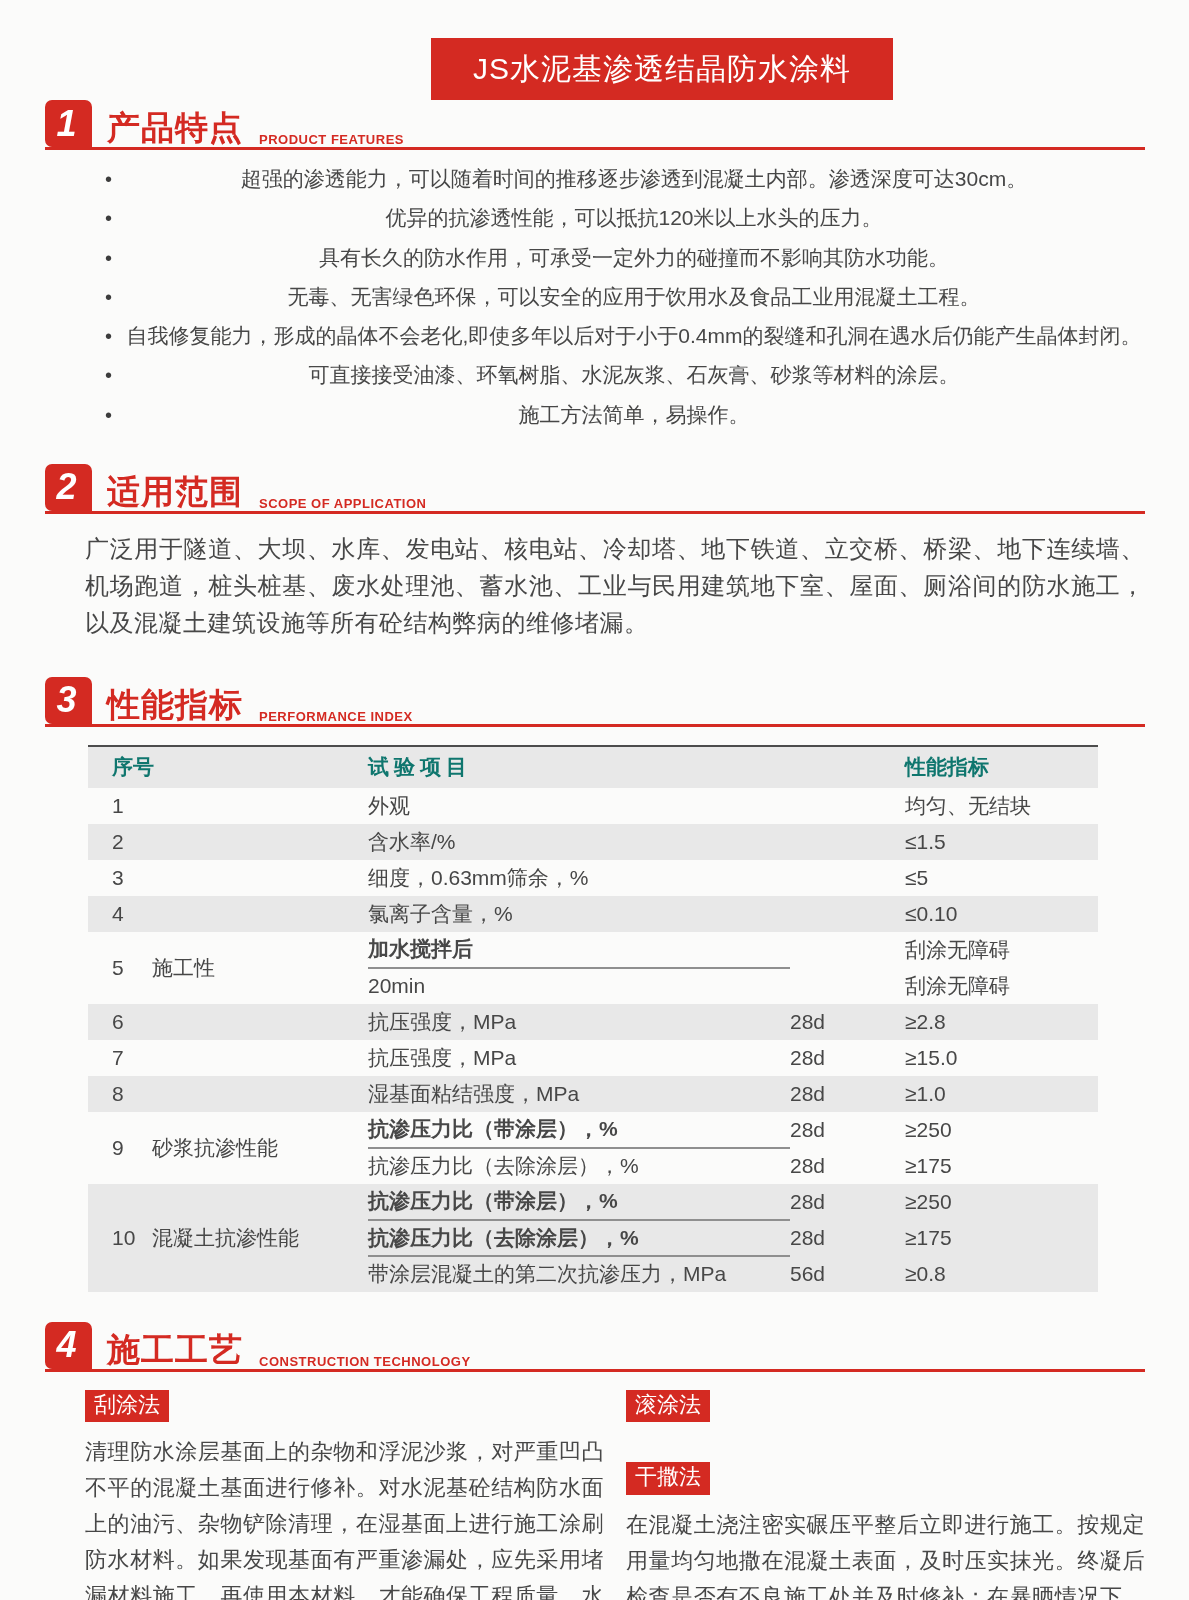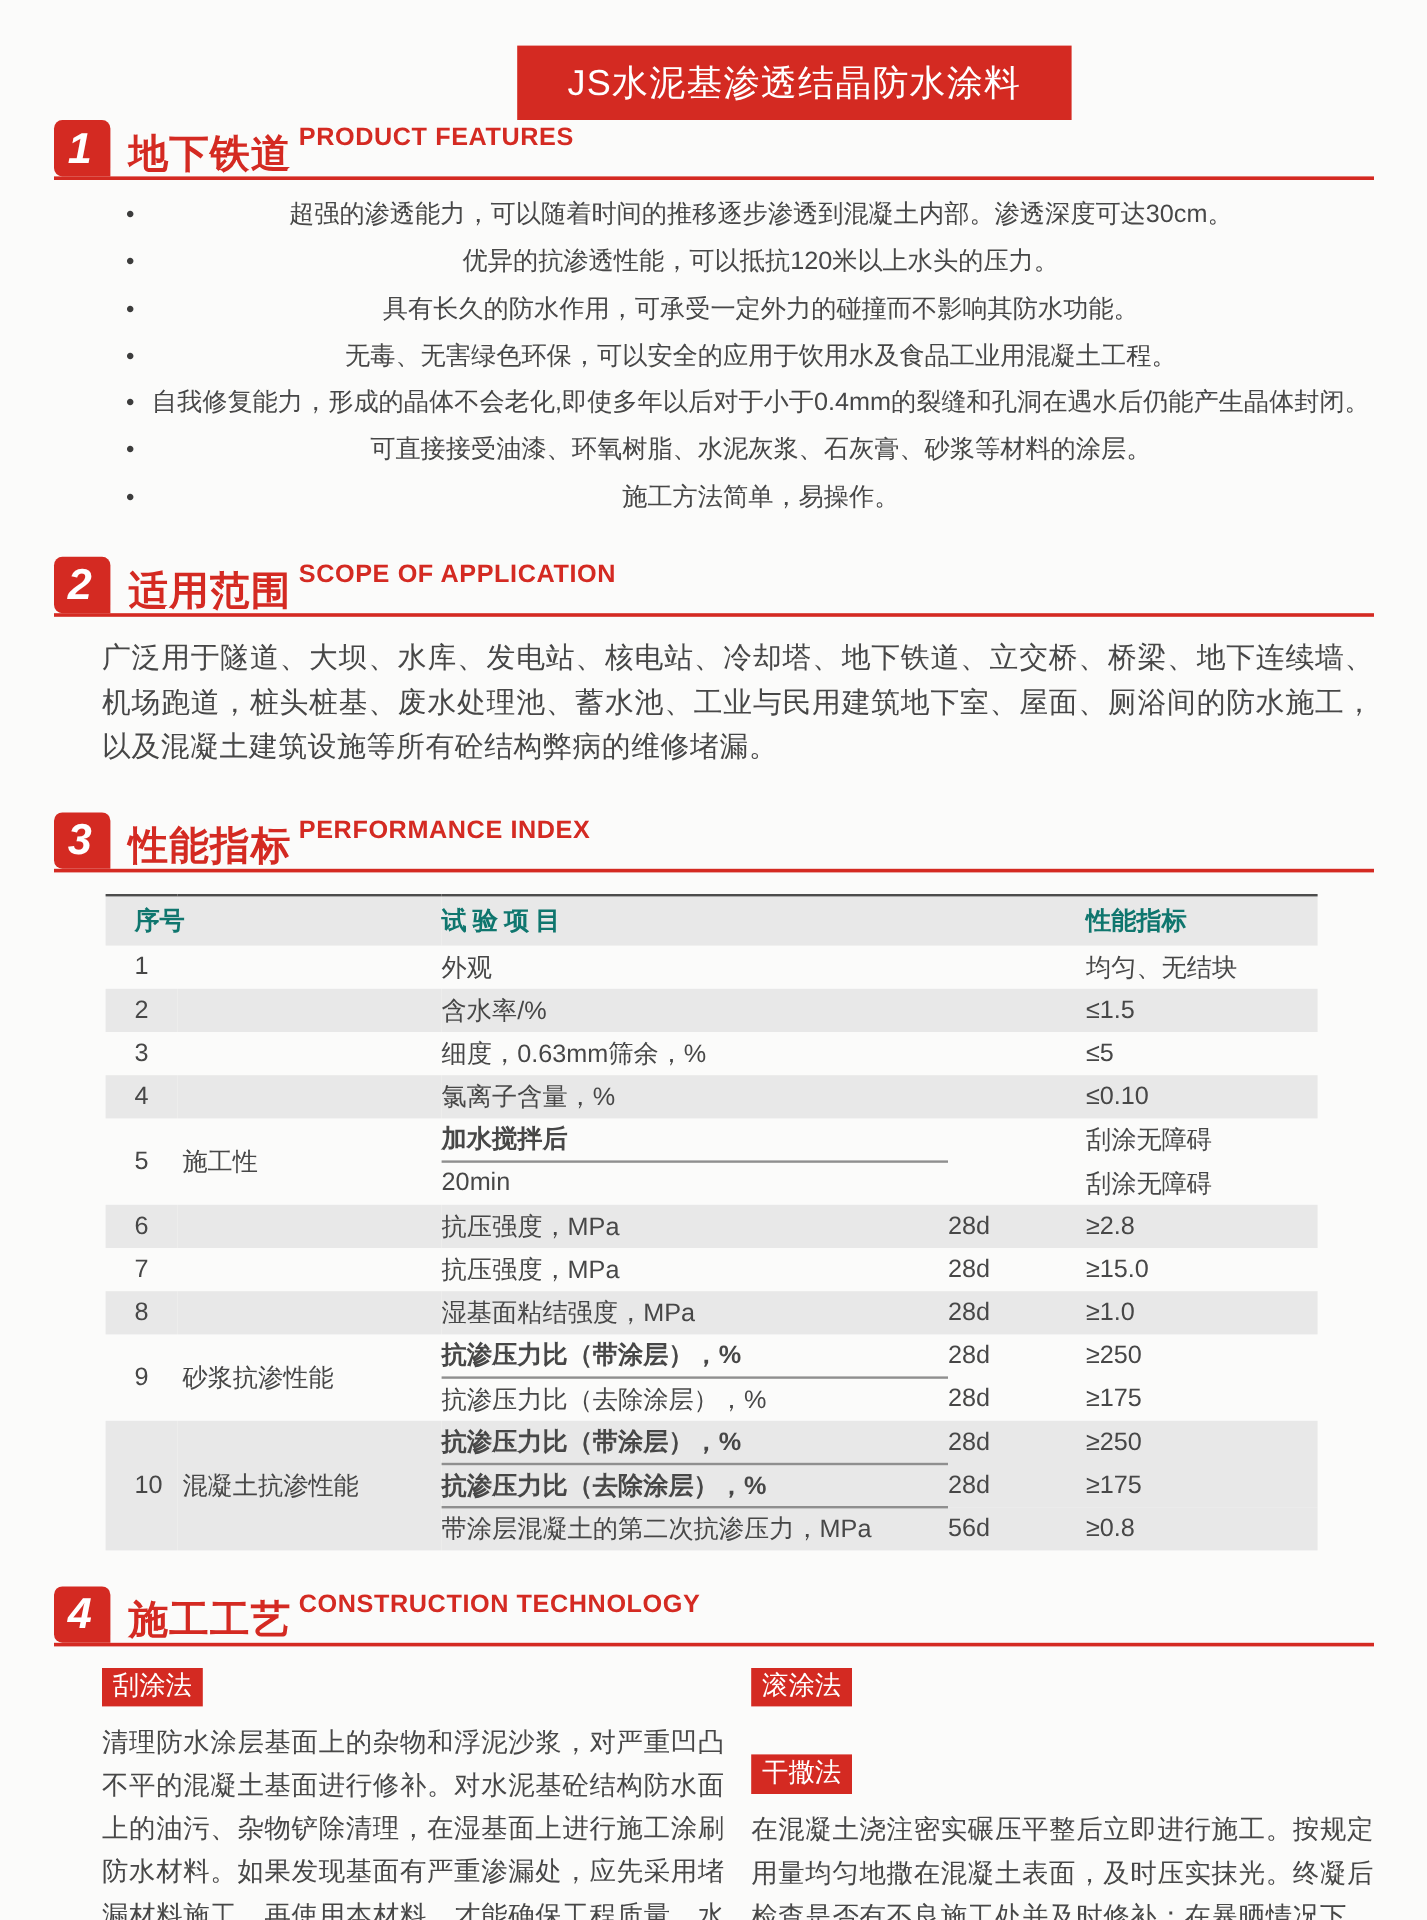--- a/index.html
+++ b/index.html
@@ -43,22 +43,22 @@
     display:flex;align-items:center;justify-content:center;
     font-size:36px;font-weight:bold;font-style:italic;
     padding-right:4px;
   }
   .sec-title{
     color:var(--accent);font-size:33px;font-weight:bold;
     margin-left:15px;line-height:1;padding-bottom:3px;
     letter-spacing:1px;
   }
   .sec-sub{
-    color:var(--accent);font-size:21px;font-weight:bold;
-    margin-left:6px;padding-bottom:20px;letter-spacing:0.5px;
+    color:var(--accent);font-size:13px;font-weight:bold;
+    margin-left:16px;padding-bottom:0;letter-spacing:0.5px;
   }
   
   .features-list{
     list-style:none;
     margin:16px 0 0 60px;
     font-size:21px;
   }
   .features-list li{
     position:relative;
     padding-left:18px;
@@ -124,21 +124,21 @@
 </head>
 <body>
 
 <div class="title-bar">JS水泥基渗透结晶防水涂料</div>
 
 <div style="height:100px"></div>
 
 <div class="sec">
   <div class="sec-head">
     <div class="sec-num">1</div>
-    <div class="sec-title">地下铁道</div>
+    <div class="sec-title">产品特点</div>
     <div class="sec-sub">PRODUCT FEATURES</div>
   </div>
   <ul class="features-list" id="features-list">
       <li>超强的渗透能力，可以随着时间的推移逐步渗透到混凝土内部。渗透深度可达30cm。</li>
       <li>优异的抗渗透性能，可以抵抗120米以上水头的压力。</li>
       <li>具有长久的防水作用，可承受一定外力的碰撞而不影响其防水功能。</li>
       <li>无毒、无害绿色环保，可以安全的应用于饮用水及食品工业用混凝土工程。</li>
       <li>自我修复能力，形成的晶体不会老化,即使多年以后对于小于0.4mm的裂缝和孔洞在遇水后仍能产生晶体封闭。</li>
       <li>可直接接受油漆、环氧树脂、水泥灰浆、石灰膏、砂浆等材料的涂层。</li>
       <li>施工方法简单，易操作。</li>

